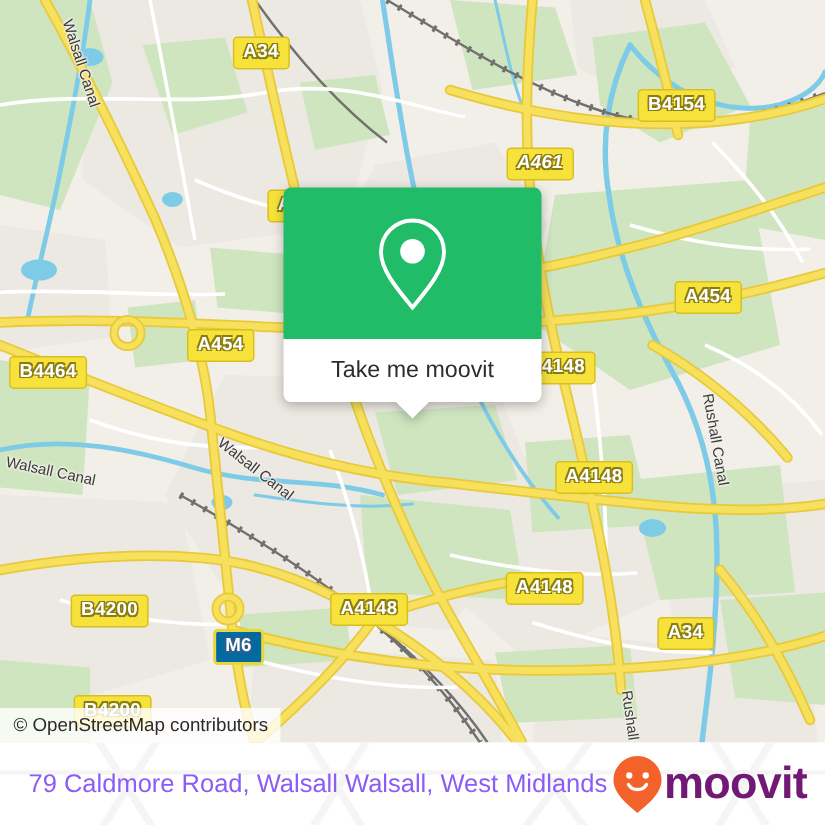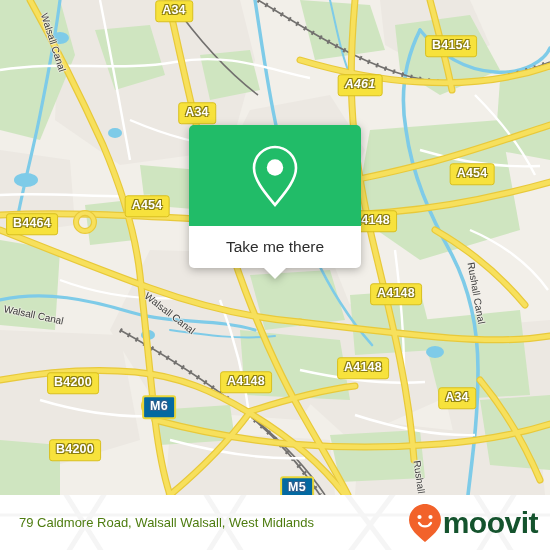--- a/index.html
+++ b/index.html
@@ -43,20 +43,21 @@
     font-size: 12.5px;
     font-weight: bold;
     letter-spacing: .2px;
     line-height: 1;
     padding: 3px 6px 4px 6px;
     white-space: nowrap;
     text-shadow:
       -1px -1px 0 #8a7d10, 1px -1px 0 #8a7d10,
       -1px  1px 0 #8a7d10, 1px  1px 0 #8a7d10;
     font-family: "Liberation Sans", sans-serif;
+    margin-top: 24px;
   }
   .shield.motorway {
     background: #0369a1;
     border-color: #e8d63a;
     border-width: 2px;
     text-shadow:
       -1px -1px 0 #2f5f8f, 1px -1px 0 #2f5f8f,
       -1px  1px 0 #2f5f8f, 1px  1px 0 #2f5f8f;
   }
 
@@ -141,35 +142,35 @@
   }
   #bottom-watermark {
     position: absolute;
     left: 0; top: 0;
     width: 550px; height: 55px;
     opacity: .45;
   }
   #address-text {
     position: relative;
     margin-left: 19px;
-    color: #4d7c0f;
-    font-size: 13px;
+    color: #8b5cf6;
+    font-size: 17px;
     white-space: nowrap;
     font-family: "Liberation Sans", sans-serif;
   }
   #moovit-logo {
     position: absolute;
     right: 12px;
     top: 50%;
     transform: translateY(-50%);
     display: flex;
     align-items: center;
   }
   #moovit-wordmark {
-    color: #14532d;
+    color: #701a75;
     font-size: 30px;
     font-weight: bold;
     letter-spacing: -.5px;
     line-height: 1;
     margin-left: 1px;
     font-family: "Liberation Sans", sans-serif;
   }
 </style>
 </head>
 <body>
@@ -337,25 +338,26 @@
       </div>
 
     <div id="popup">
       <div id="popup-green">
         <svg width="56" height="66" viewBox="0 0 56 66">
           <path d="M28 4 C16.4 4 7 13.4 7 25 C7 38 20 52 28 62 C36 52 49 38 49 25 C49 13.4 39.6 4 28 4 Z" fill="none" stroke="#ffffff" stroke-width="2.6"></path>
           <circle cx="28" cy="24.5" r="8.2" fill="#ffffff"></circle>
         </svg>
       </div>
       <div id="popup-footer">
-        <span id="popup-footer-label">Take me there</span>
+        <span id="popup-footer-label">Take me moovit</span>
         <div id="popup-tail"></div>
       </div>
     </div>
 
+    <div id="osm-attrib">© OpenStreetMap contributors</div>
   </div>
 
   <div id="bottom-bar">
     <svg id="bottom-watermark" viewBox="0 0 550 55">
       <g stroke="#e9e9e9" fill="none" stroke-width="5">
         <path d="M60 -10 L110 70"></path>
           <path d="M110 -10 L60 70"></path>
         <path d="M200 -10 L250 70"></path>
           <path d="M250 -10 L200 70"></path>
         <path d="M340 -10 L400 70"></path>

